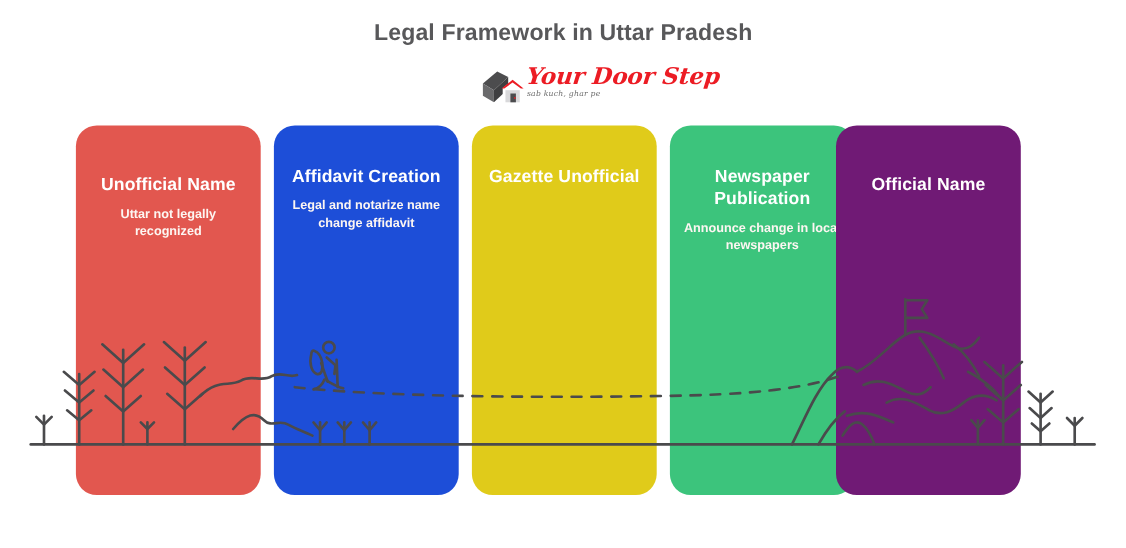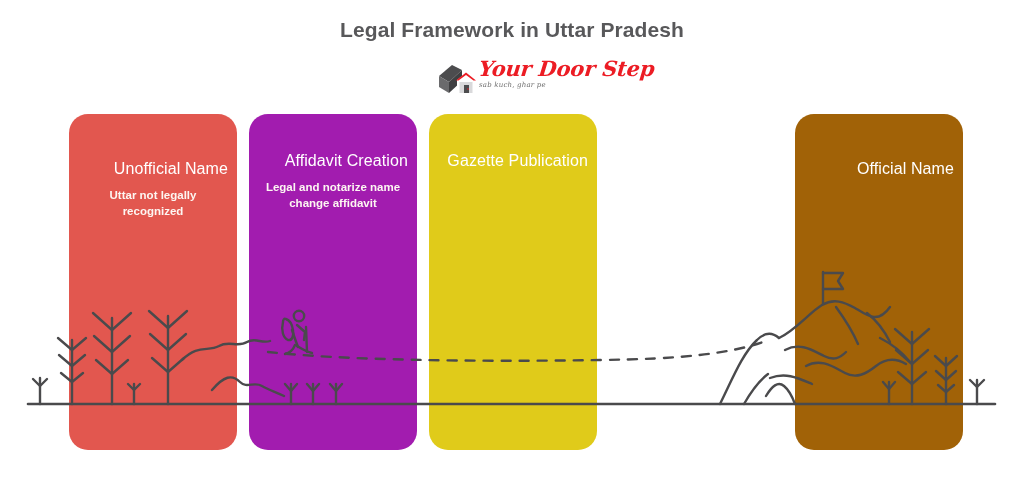--- a/index.html
+++ b/index.html
@@ -85,25 +85,24 @@
   }
   .card-text {
     position: absolute;
     left: 0;
     width: 100%;
     padding: 0 9px;
     text-align: center;
   }
   .card-title {
     font-size: 16px;
-    font-weight: normal;
+    font-weight: bold;
     color: #ffffff;
     line-height: 1.28;
     letter-spacing: 0.1px;
-    text-align: right;
   }
   .card-sub {
     margin-top: 9px;
     font-size: 11.5px;
     font-weight: bold;
     color: #fdf6f2;
     line-height: 1.35;
   }
 
   
@@ -138,35 +137,41 @@
     <div id="logo-tagline">sab kuch, ghar pe</div>
   </div>
 
   <div class="card" id="card-0" style="left: 69px; background: rgb(226, 87, 79);">
     <div class="card-text" id="card-text-0" style="top: 45px;">
       <div class="card-title">Unofficial Name</div>
       <div class="card-sub">Uttar not legally recognized</div>
     </div>
   </div>
 
-  <div class="card" id="card-1" style="left: 249px; background: #a21caf;">
+  <div class="card" id="card-1" style="left: 249px; background: #1d4ed8;">
     <div class="card-text" id="card-text-1" style="top: 37px;">
       <div class="card-title">Affidavit Creation</div>
       <div class="card-sub">Legal and notarize name change affidavit</div>
     </div>
   </div>
 
   <div class="card" id="card-2" style="left: 429px; background: rgb(224, 203, 26);">
     <div class="card-text" id="card-text-2" style="top: 37px;">
-      <div class="card-title">Gazette Publication</div>
-    </div>
-  </div>
-
-
-  <div class="card" id="card-4" style="left: 795px; background: #a16207;">
+      <div class="card-title">Gazette Unofficial</div>
+    </div>
+  </div>
+
+  <div class="card" id="card-3" style="left: 609px; background: rgb(60, 196, 124);">
+    <div class="card-text" id="card-text-3" style="top: 37px;">
+      <div class="card-title">Newspaper Publication</div>
+      <div class="card-sub">Announce change in local newspapers</div>
+    </div>
+  </div>
+
+  <div class="card" id="card-4" style="left: 760px; background: #701a75;">
     <div class="card-text" id="card-text-4" style="top: 45px;">
       <div class="card-title">Official Name</div>
     </div>
   </div>
 
   <svg id="scenery" viewBox="0 0 1024 498">
     <g fill="none" stroke="#4a4a4c" stroke-width="2.4" stroke-linecap="round" stroke-linejoin="round">
 
       <path d="M28 404 L995 404" stroke-width="2.6"></path>
 

